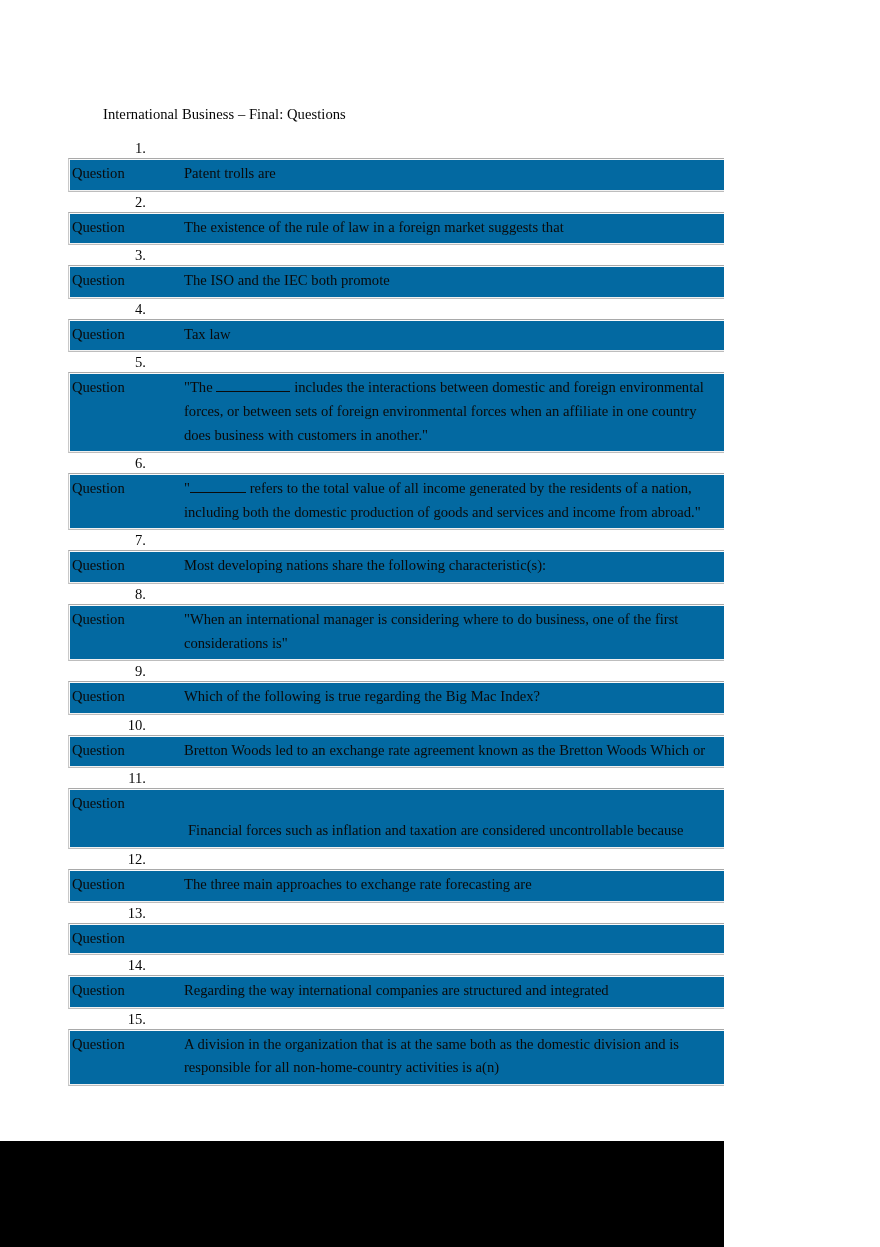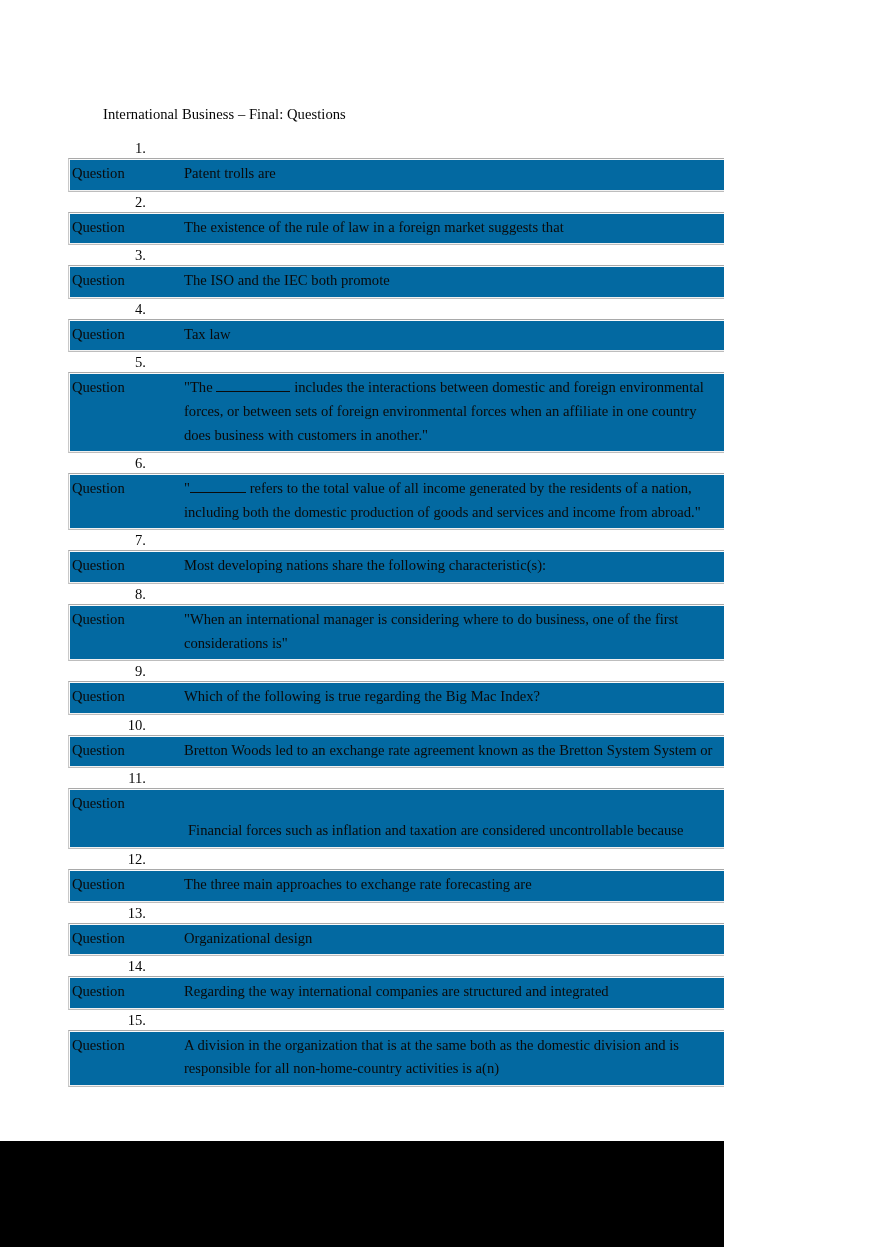--- a/index.html
+++ b/index.html
@@ -191,42 +191,41 @@
           <div class="q-num-line">9.</div>
           <div class="q-table">
             <div class="q-cell-label">Question</div>
             <div class="q-cell-text">Which of the following is true regarding the Big Mac Index?</div>
           </div>
         </div>
         <div class="q-item">
           <div class="q-num-line">10.</div>
           <div class="q-table">
             <div class="q-cell-label">Question</div>
-            <div class="q-cell-text">Bretton Woods led to an exchange rate agreement known as the Bretton System System or</div>
+            <div class="q-cell-text">Bretton Woods led to an exchange rate agreement known as the Bretton Woods Which or</div>
           </div>
         </div>
         <div class="q-item indent-first">
           <div class="q-num-line">11.</div>
           <div class="q-table">
             <div class="q-cell-label">Question</div>
             <div class="q-cell-text">Financial forces such as inflation and taxation are considered uncontrollable because</div>
           </div>
         </div>
         <div class="q-item">
           <div class="q-num-line">12.</div>
           <div class="q-table">
             <div class="q-cell-label">Question</div>
             <div class="q-cell-text">The three main approaches to exchange rate forecasting are</div>
           </div>
         </div>
         <div class="q-item">
           <div class="q-num-line">13.</div>
           <div class="q-table">
             <div class="q-cell-label">Question</div>
-            <div class="q-cell-text">Organizational design</div>
           </div>
         </div>
         <div class="q-item">
           <div class="q-num-line">14.</div>
           <div class="q-table">
             <div class="q-cell-label">Question</div>
             <div class="q-cell-text">Regarding the way international companies are structured and integrated</div>
           </div>
         </div>
         <div class="q-item">

